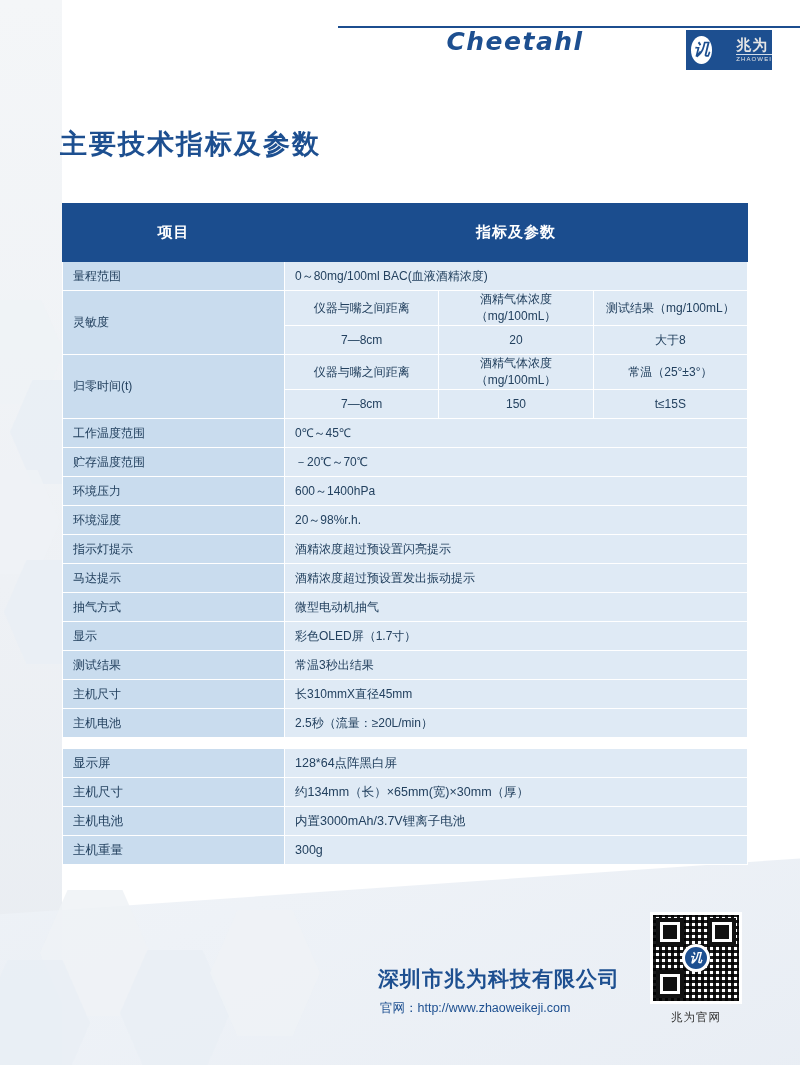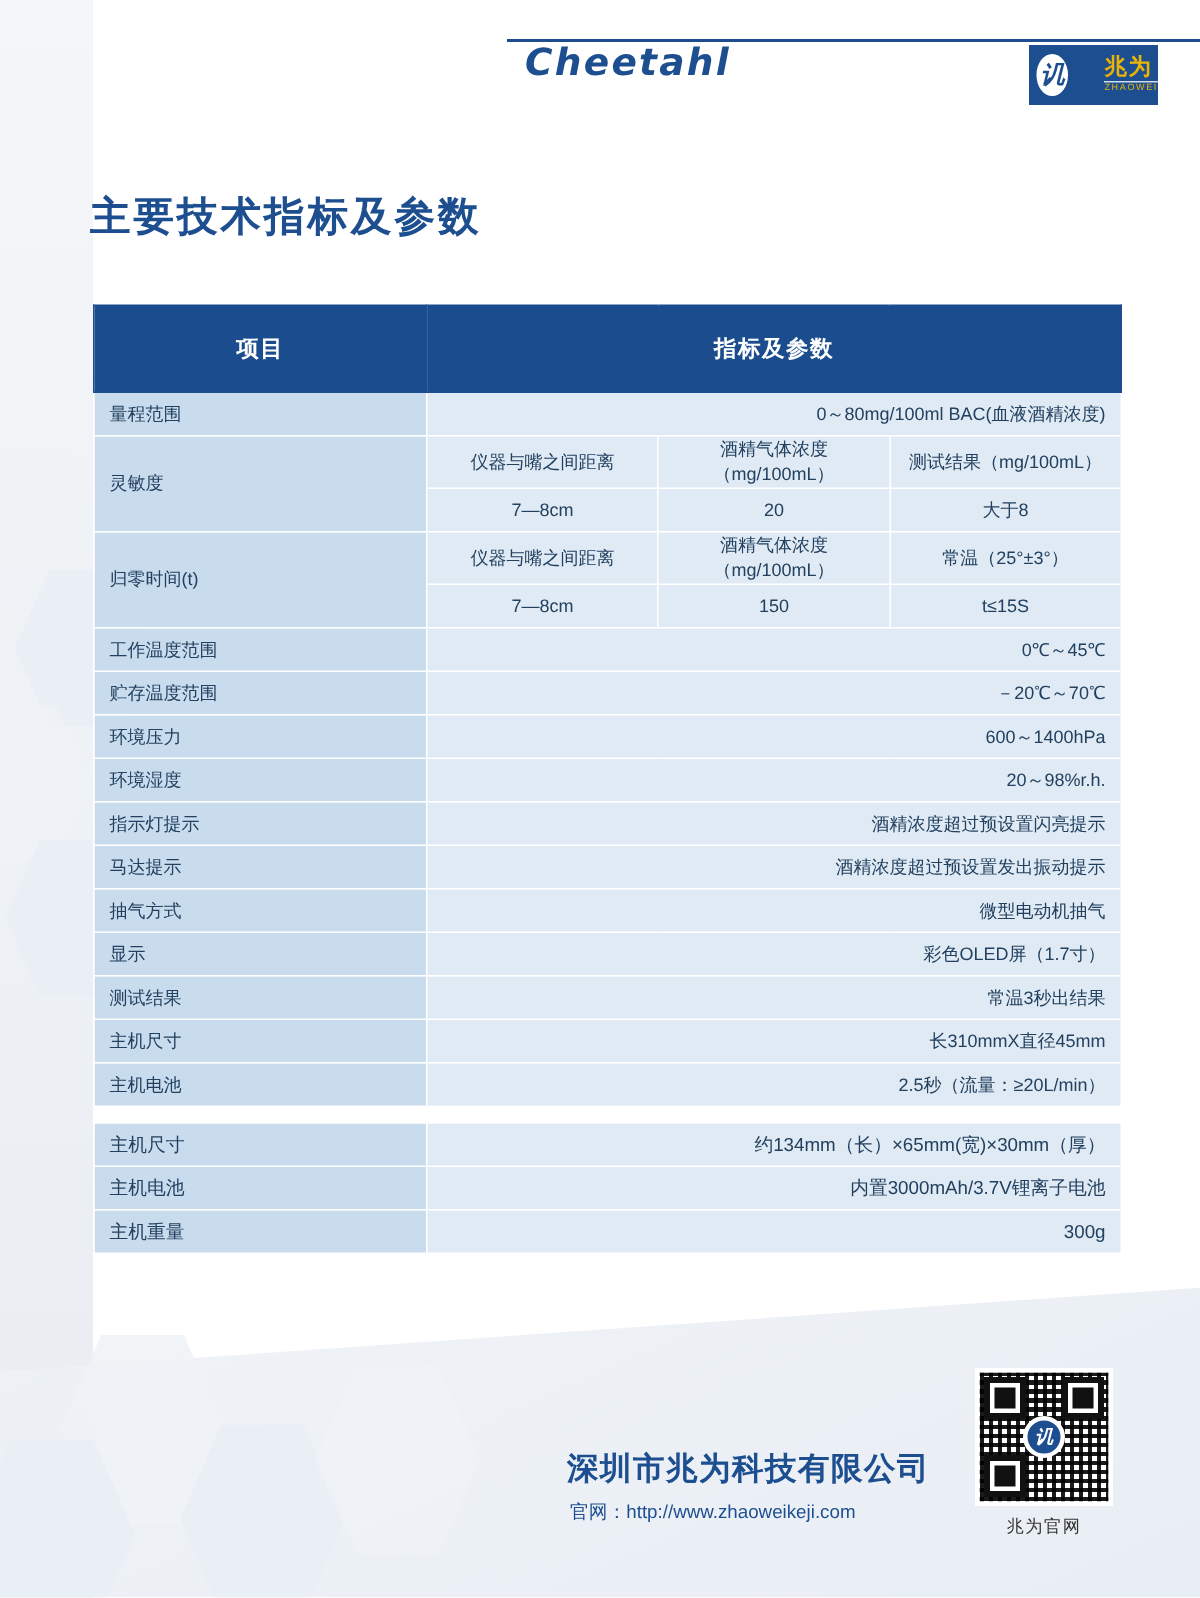--- a/index.html
+++ b/index.html
@@ -67,21 +67,21 @@
   .header-bar {
     position: absolute;
     right: 0; top: 26px;
     width: 462px; height: 2px;
     background: #1c4e8f;
   }
   .brand-block {
     position: absolute;
     right: 120px;
     top: 28px;
-    text-align: left;
+    text-align: center;
     width: 330px;
   }
   .brand-name {
     font-family: "DejaVu Sans", sans-serif;
     font-size: 25px;
     font-weight: bold;
     font-style: italic;
     color: #1d4f90;
     letter-spacing: 1.5px;
     line-height: 28px;
@@ -113,21 +113,21 @@
     color: #1d4f90;
     font-size: 16px;
     font-weight: bold;
     font-style: italic;
     display: flex;
     align-items: center;
     justify-content: center;
     font-family: "DejaVu Sans", sans-serif;
   }
   .logo-text {
-    color: #eab308;
+    color: #e5e5e5;
     line-height: 1.05;
     margin-left: 20px;
   }
   .logo-cn {
     font-size: 15px;
     font-weight: bold;
     letter-spacing: 1px;
   }
   .logo-en {
     font-size: 6px;
@@ -182,21 +182,21 @@
   }
   .label-cell {
     background: #c9dcee;
     text-align: left;
     width: 222px;
     font-size: 12.5px;
     color: #1f3f61;
   }
   .value-cell {
     background: #dfeaf5;
-    text-align: right;
+    text-align: left;
     padding-left: 14px;
     font-size: 12.5px;
   }
   .sub-head {
     background: #dfeaf5;
     text-align: center;
     font-size: 11.5px;
   }
   .sub-val {
     background: #dfeaf5;
@@ -433,20 +433,24 @@
     <tr>
       <td class="label-cell">主机电池</td>
       <td class="value-cell" colspan="3">2.5秒（流量：≥20L/min）</td>
     </tr>
   </tbody>
 </table>
 
 <table class="spec-table2">
   <tbody>
     <tr>
+      <td class="label-cell" style="width:222px;">显示屏</td>
+      <td class="value-cell">128*64点阵黑白屏</td>
+    </tr>
+    <tr>
       <td class="label-cell">主机尺寸</td>
       <td class="value-cell">约134mm（长）×65mm(宽)×30mm（厚）</td>
     </tr>
     <tr>
       <td class="label-cell">主机电池</td>
       <td class="value-cell">内置3000mAh/3.7V锂离子电池</td>
     </tr>
     <tr>
       <td class="label-cell">主机重量</td>
       <td class="value-cell">300g</td>

